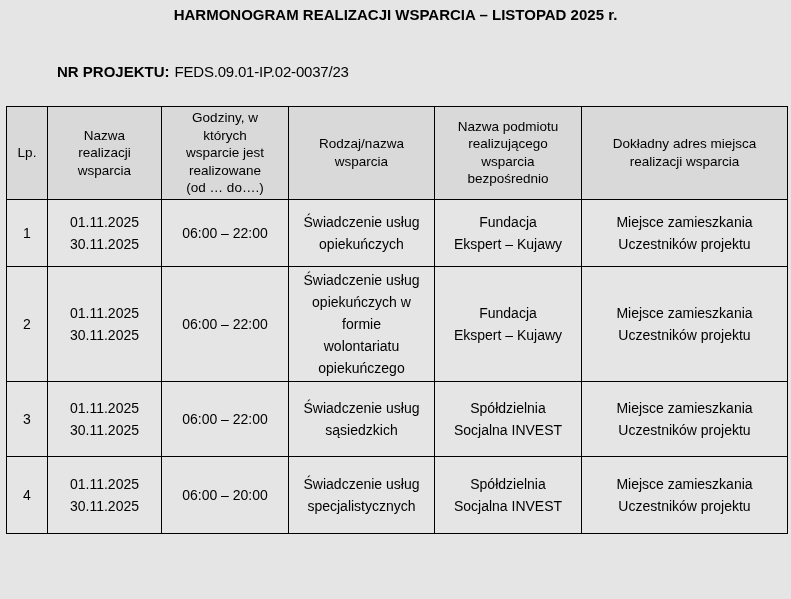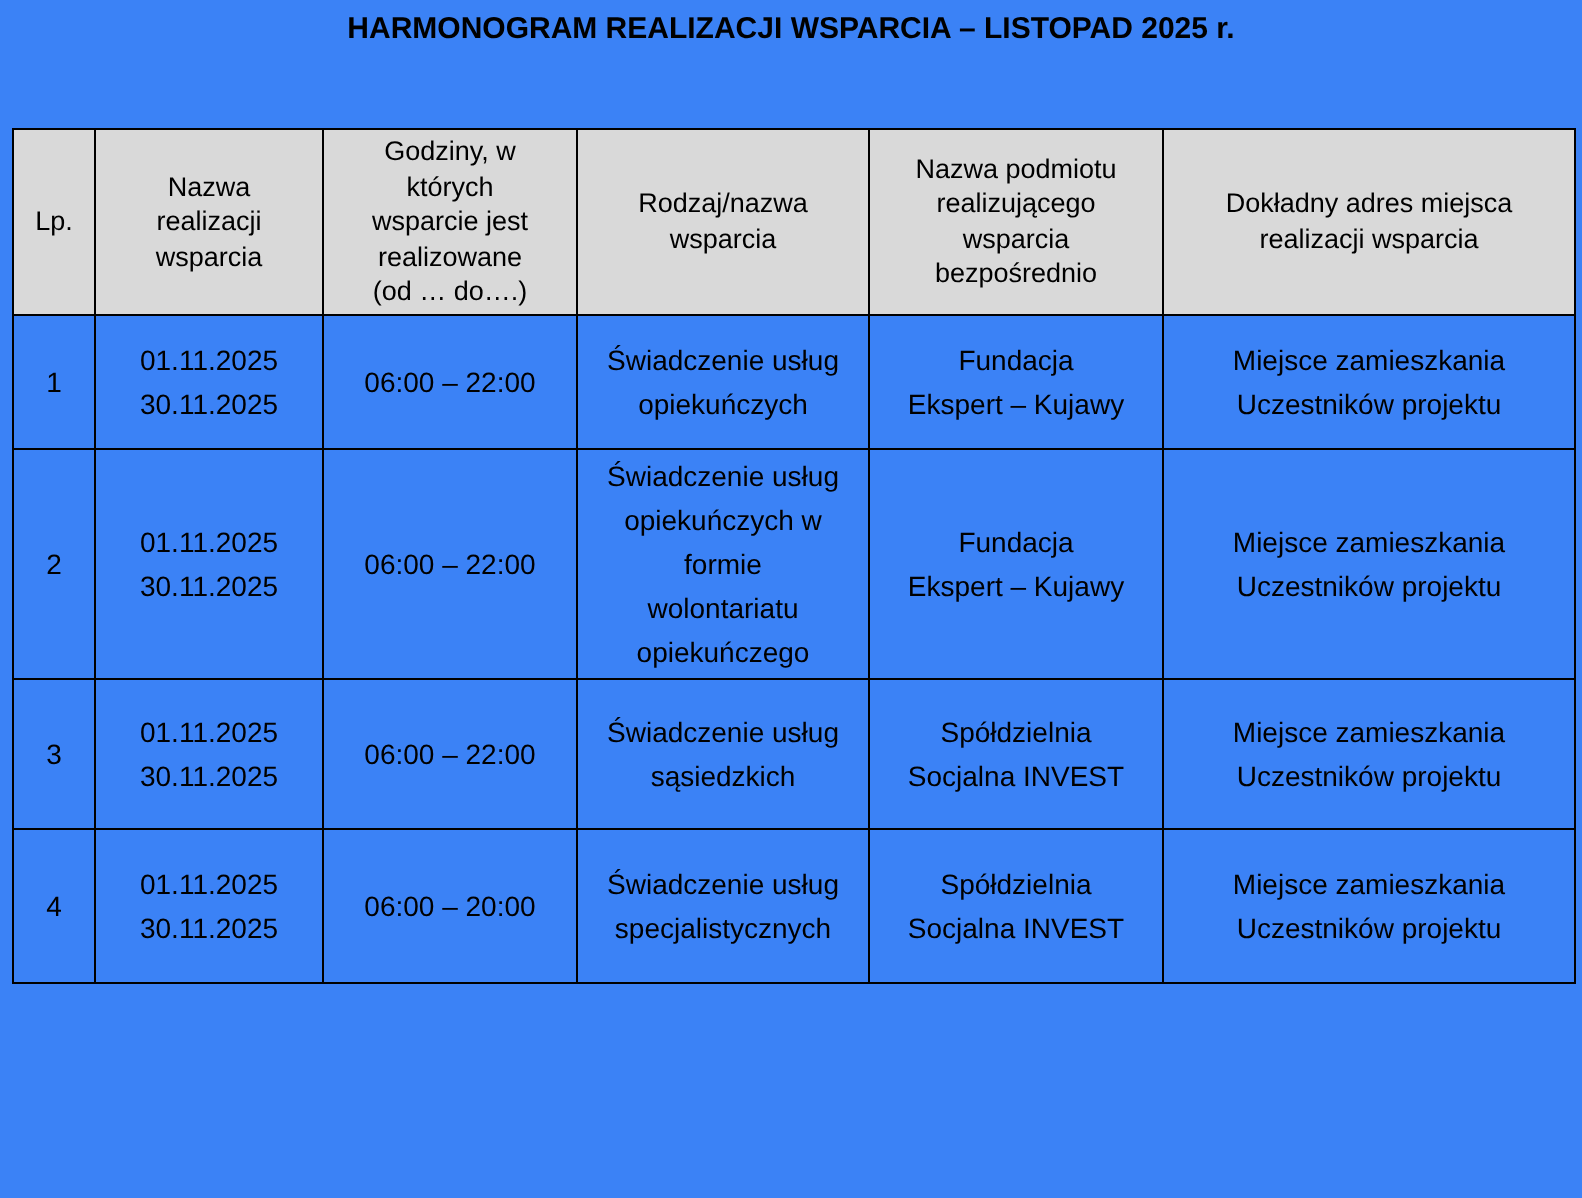--- a/index.html
+++ b/index.html
@@ -1,21 +1,21 @@
 <!DOCTYPE html>
 <html><head>
 <meta charset="utf-8">
 <style>
   * { box-sizing: border-box; }
   html, body { margin: 0; padding: 0; background: #ffffff; }
   .page {
     position: relative;
     width: 791px;
     height: 599px;
-    background: #3b82f6;
+    background: #e5e5e5;
     color: #000000;
     font-family: "Liberation Sans", sans-serif;
     overflow: hidden;
   }
   .doc-title {
     margin: 0;
     padding-top: 6px;
     text-align: center;
     font-size: 15px;
     font-weight: bold;
@@ -69,20 +69,21 @@
   tr.data-row-4    { height: 77px; }
 </style>
 </head>
 <body>
 
 <div class="page">
 
   <h1 class="doc-title">HARMONOGRAM REALIZACJI WSPARCIA – LISTOPAD 2025 r.</h1>
 
   <div class="meta">
+    <p class="meta-line"><span class="meta-label">NR PROJEKTU:</span><span class="meta-value">FEDS.09.01-IP.02-0037/23</span></p>
   </div>
 
   <table class="schedule">
     <colgroup>
       <col style="width:41px">
       <col style="width:114px">
       <col style="width:127px">
       <col style="width:146px">
       <col style="width:147px">
       <col style="width:206px">

